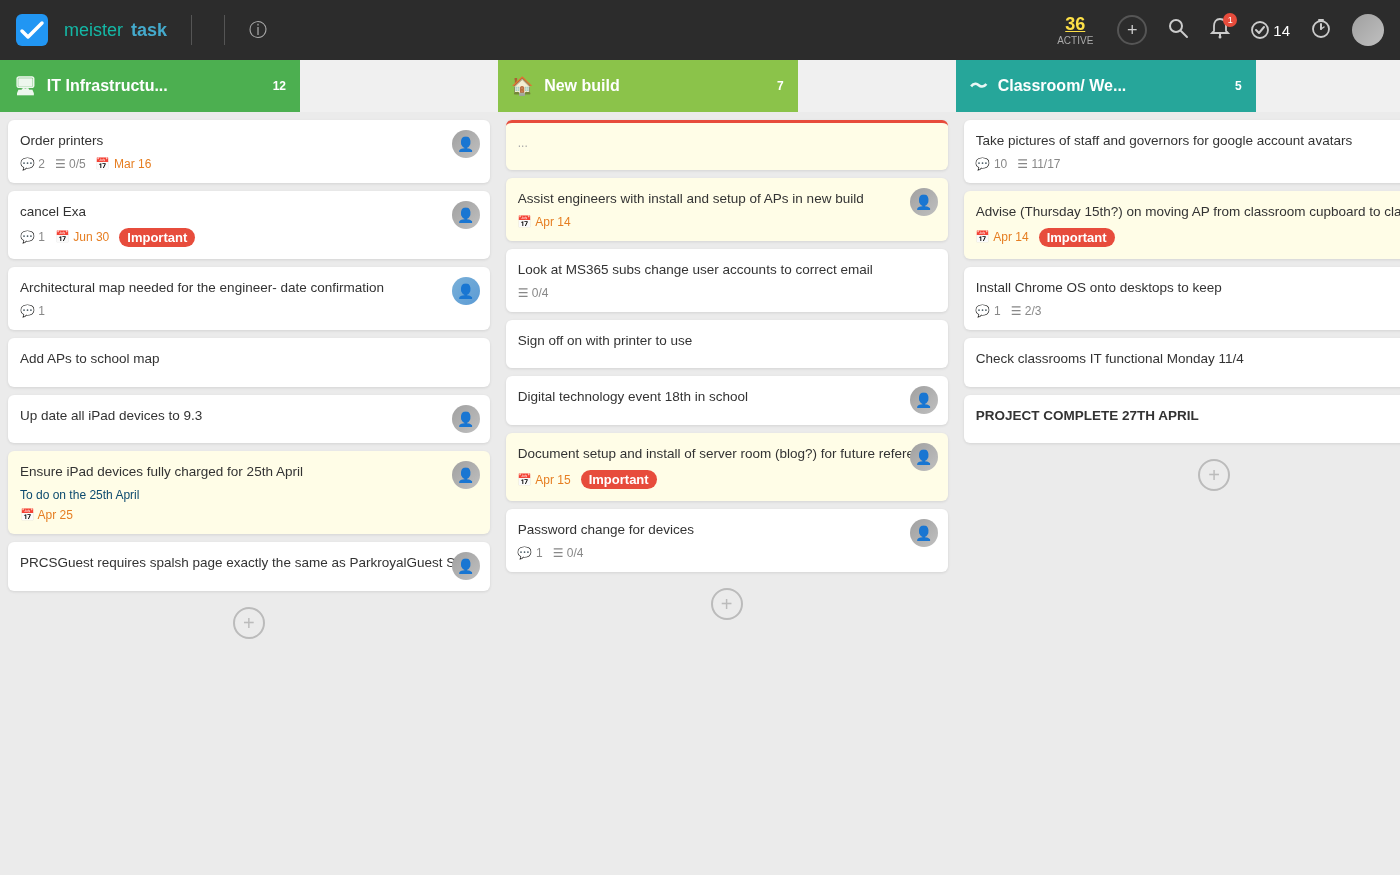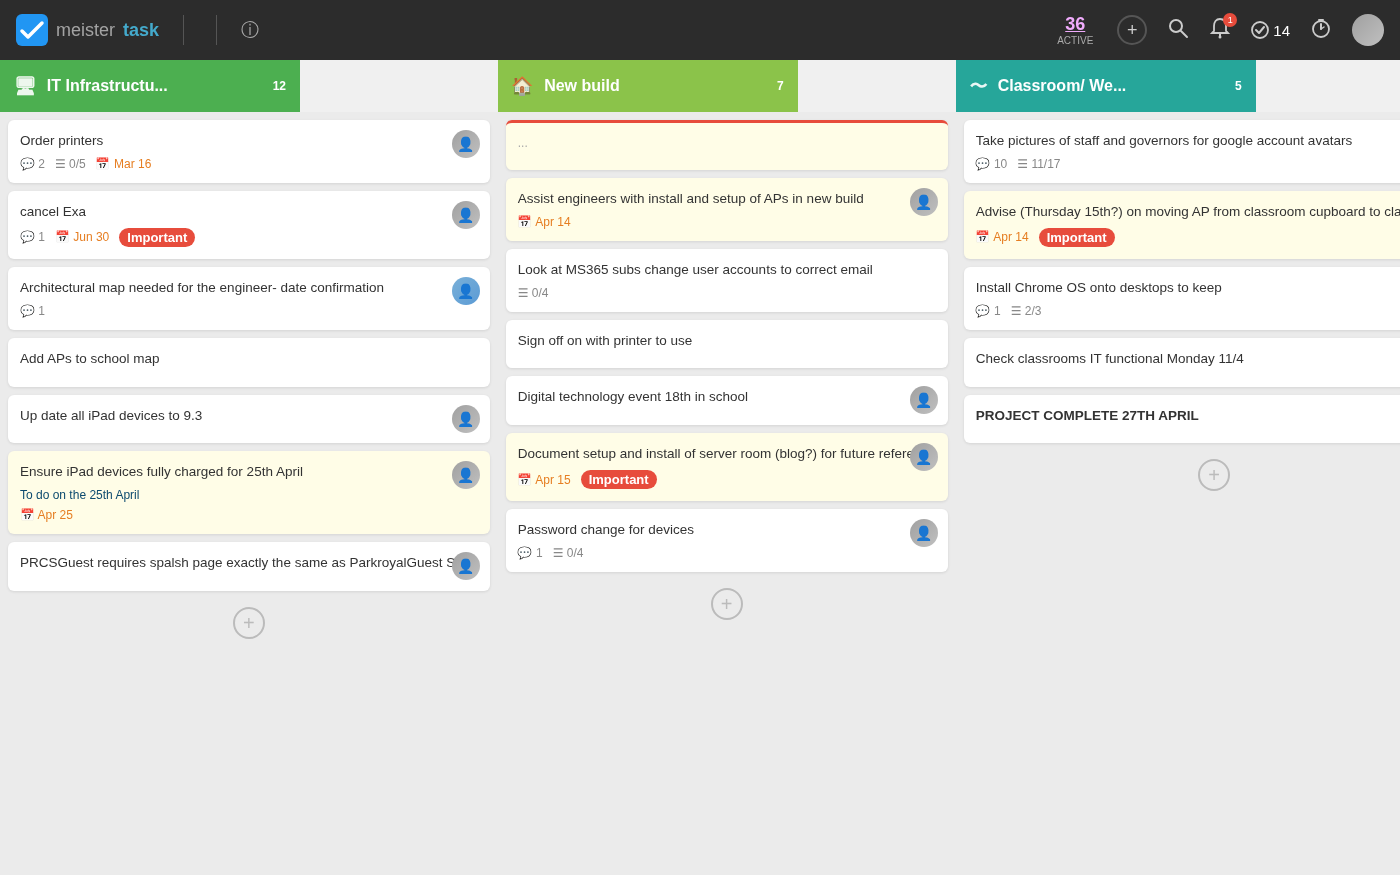--- a/index.html
+++ b/index.html
@@ -118,29 +118,29 @@
   </style>
 </head>
 <body>
 
 <div class="top-nav">
   <div class="nav-logo">
     <svg class="nav-logo-icon" viewBox="0 0 32 32">
       <rect width="32" height="32" rx="6" fill="#2196F3"></rect>
       <polyline points="6,17 12,23 26,9" stroke="white" stroke-width="3.5" fill="none" stroke-linecap="round" stroke-linejoin="round"></polyline>
     </svg>
-    <span style="color:#a3a3a3;font-size:18px;font-weight:400;">meister</span>
+    <span style="color:#14b8a6;font-size:18px;font-weight:400;margin-left:8px;">meister</span>
       <span style="color:#4ac;font-size:18px;font-weight:700;">task</span>
   </div>
   <div class="nav-divider"></div>
   <div class="nav-divider"></div>
   <div style="color:#aaa;font-size:18px;cursor:pointer;">ⓘ</div>
   <div class="nav-spacer"></div>
   <div style="text-align:center;margin-right:8px;">
-    <div style="color:#f0abfc;font-size:18px;font-weight:700;text-decoration:underline;">36</div>
+    <div style="color:#fde047;font-size:18px;font-weight:700;text-decoration:underline;">36</div>
     <div style="color:#aaa;font-size:10px;">ACTIVE</div>
   </div>
   <div class="nav-actions">
     <div class="nav-icon-btn" style="border:2px solid #555;border-radius:50%;width:30px;height:30px;display:flex;align-items:center;justify-content:center;font-size:18px;">+</div>
     <div class="nav-icon-btn">
       <svg width="22" height="22" viewBox="0 0 22 22" fill="none">
           <circle cx="9" cy="9" r="6" stroke="#ccc" stroke-width="2"></circle>
           <line x1="14" y1="14" x2="20" y2="20" stroke="#ccc" stroke-width="2" stroke-linecap="round"></line>
         </svg>
     </div>

